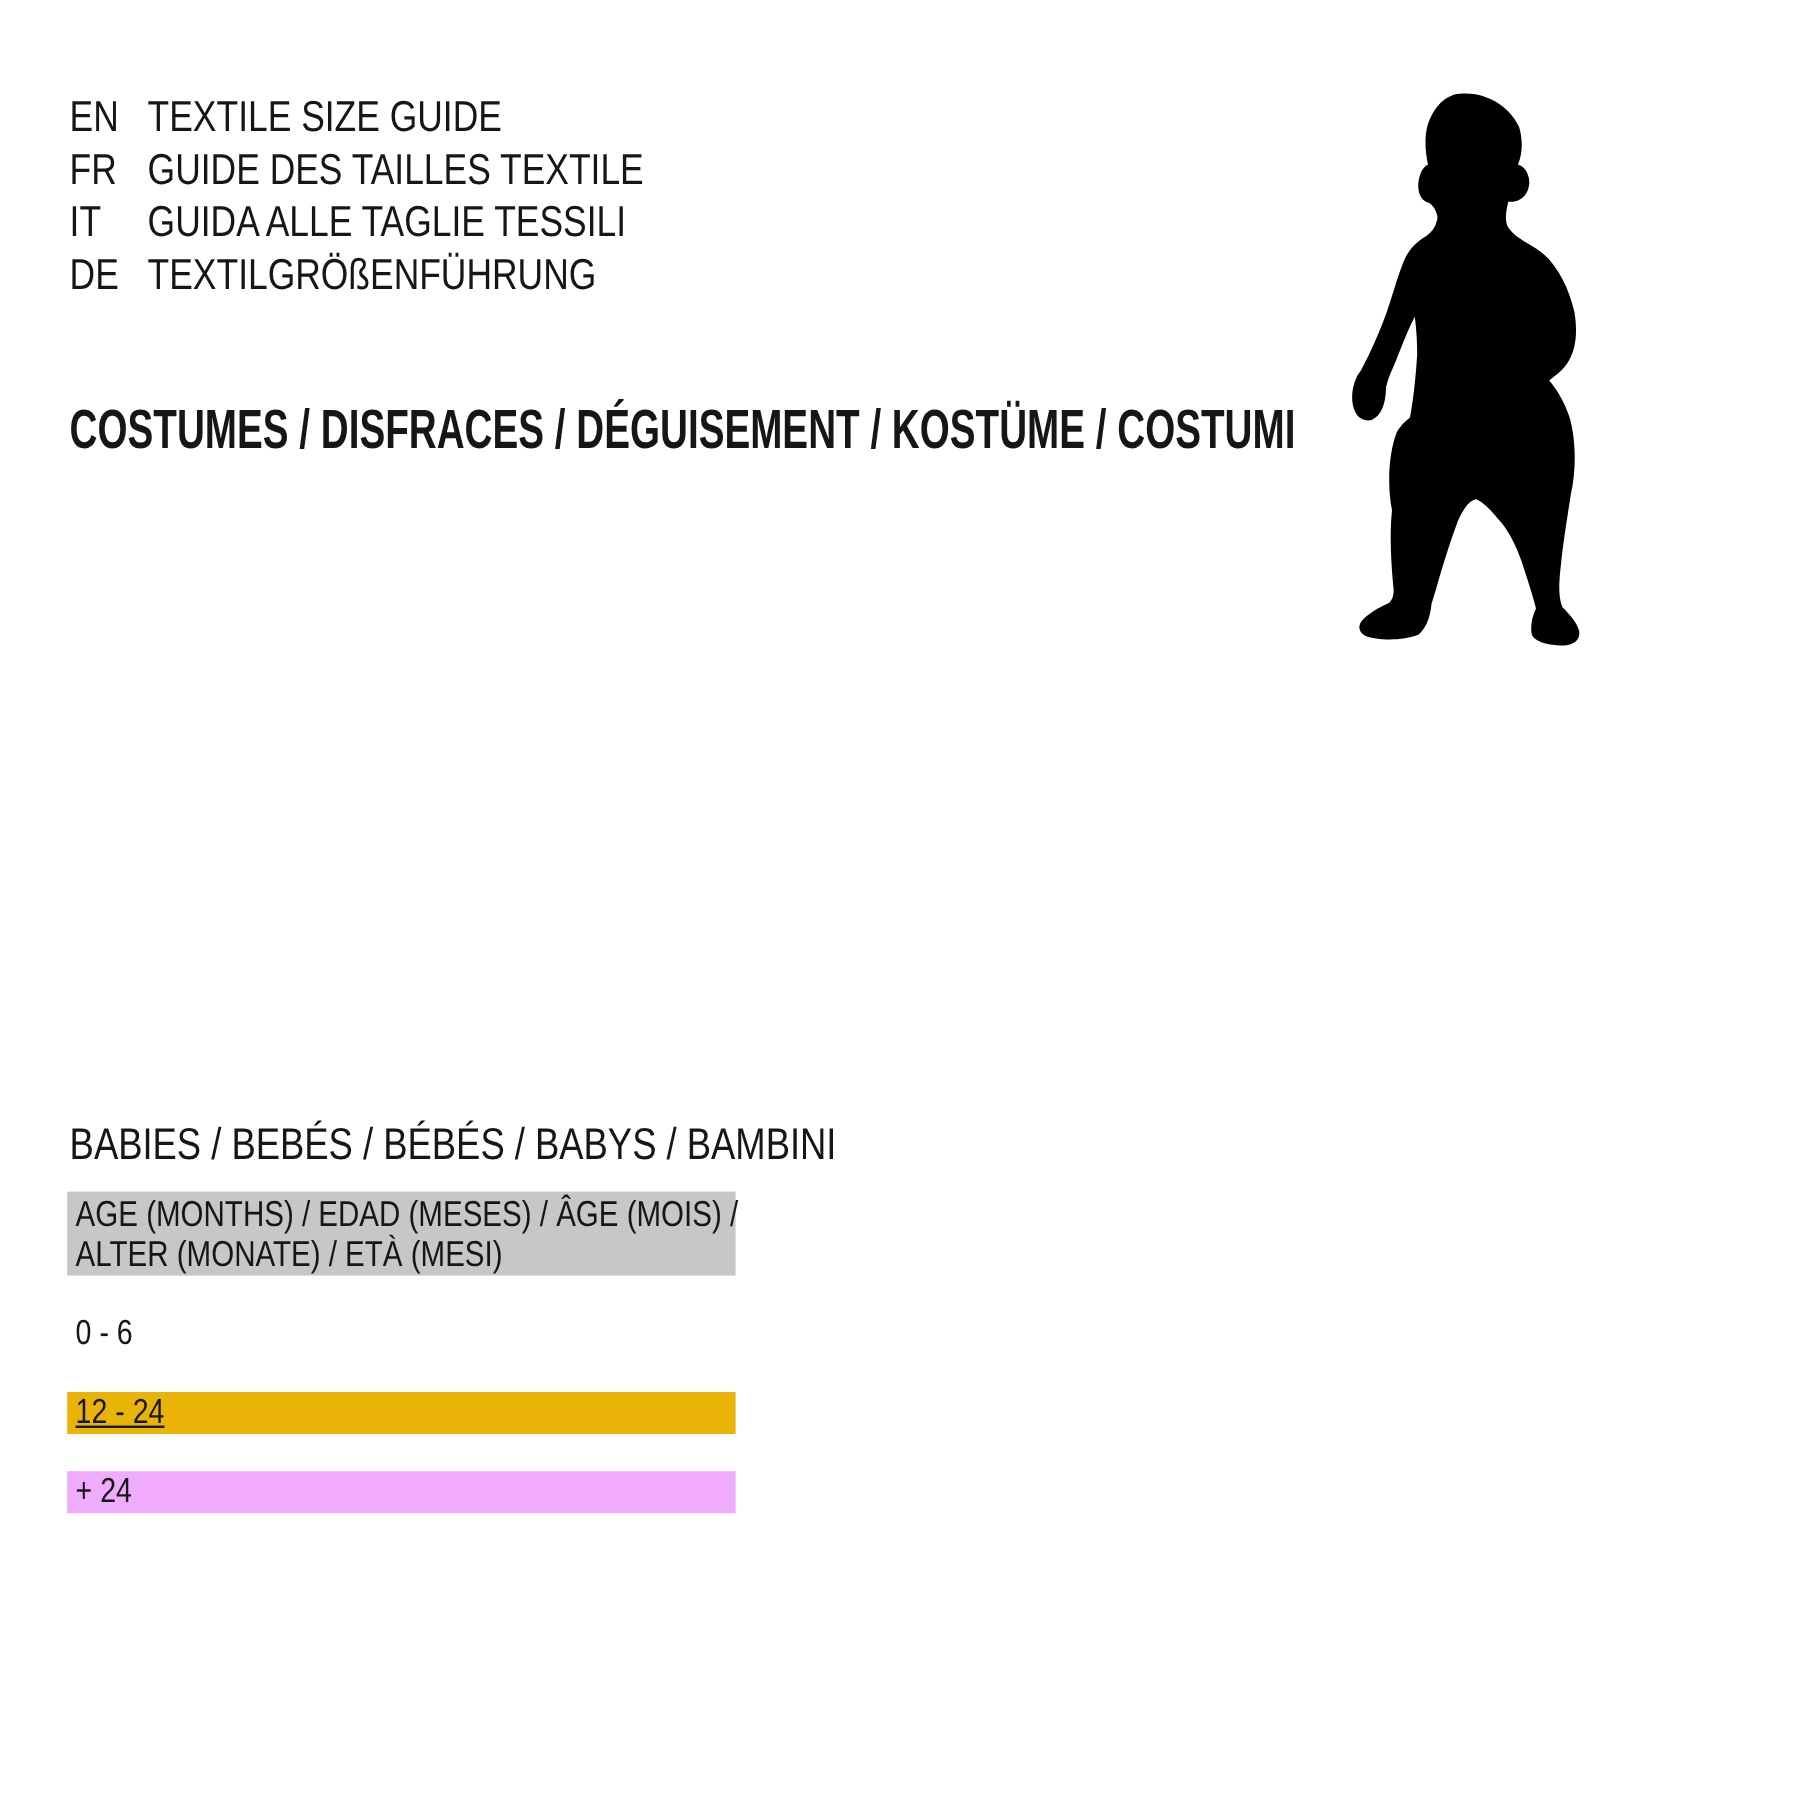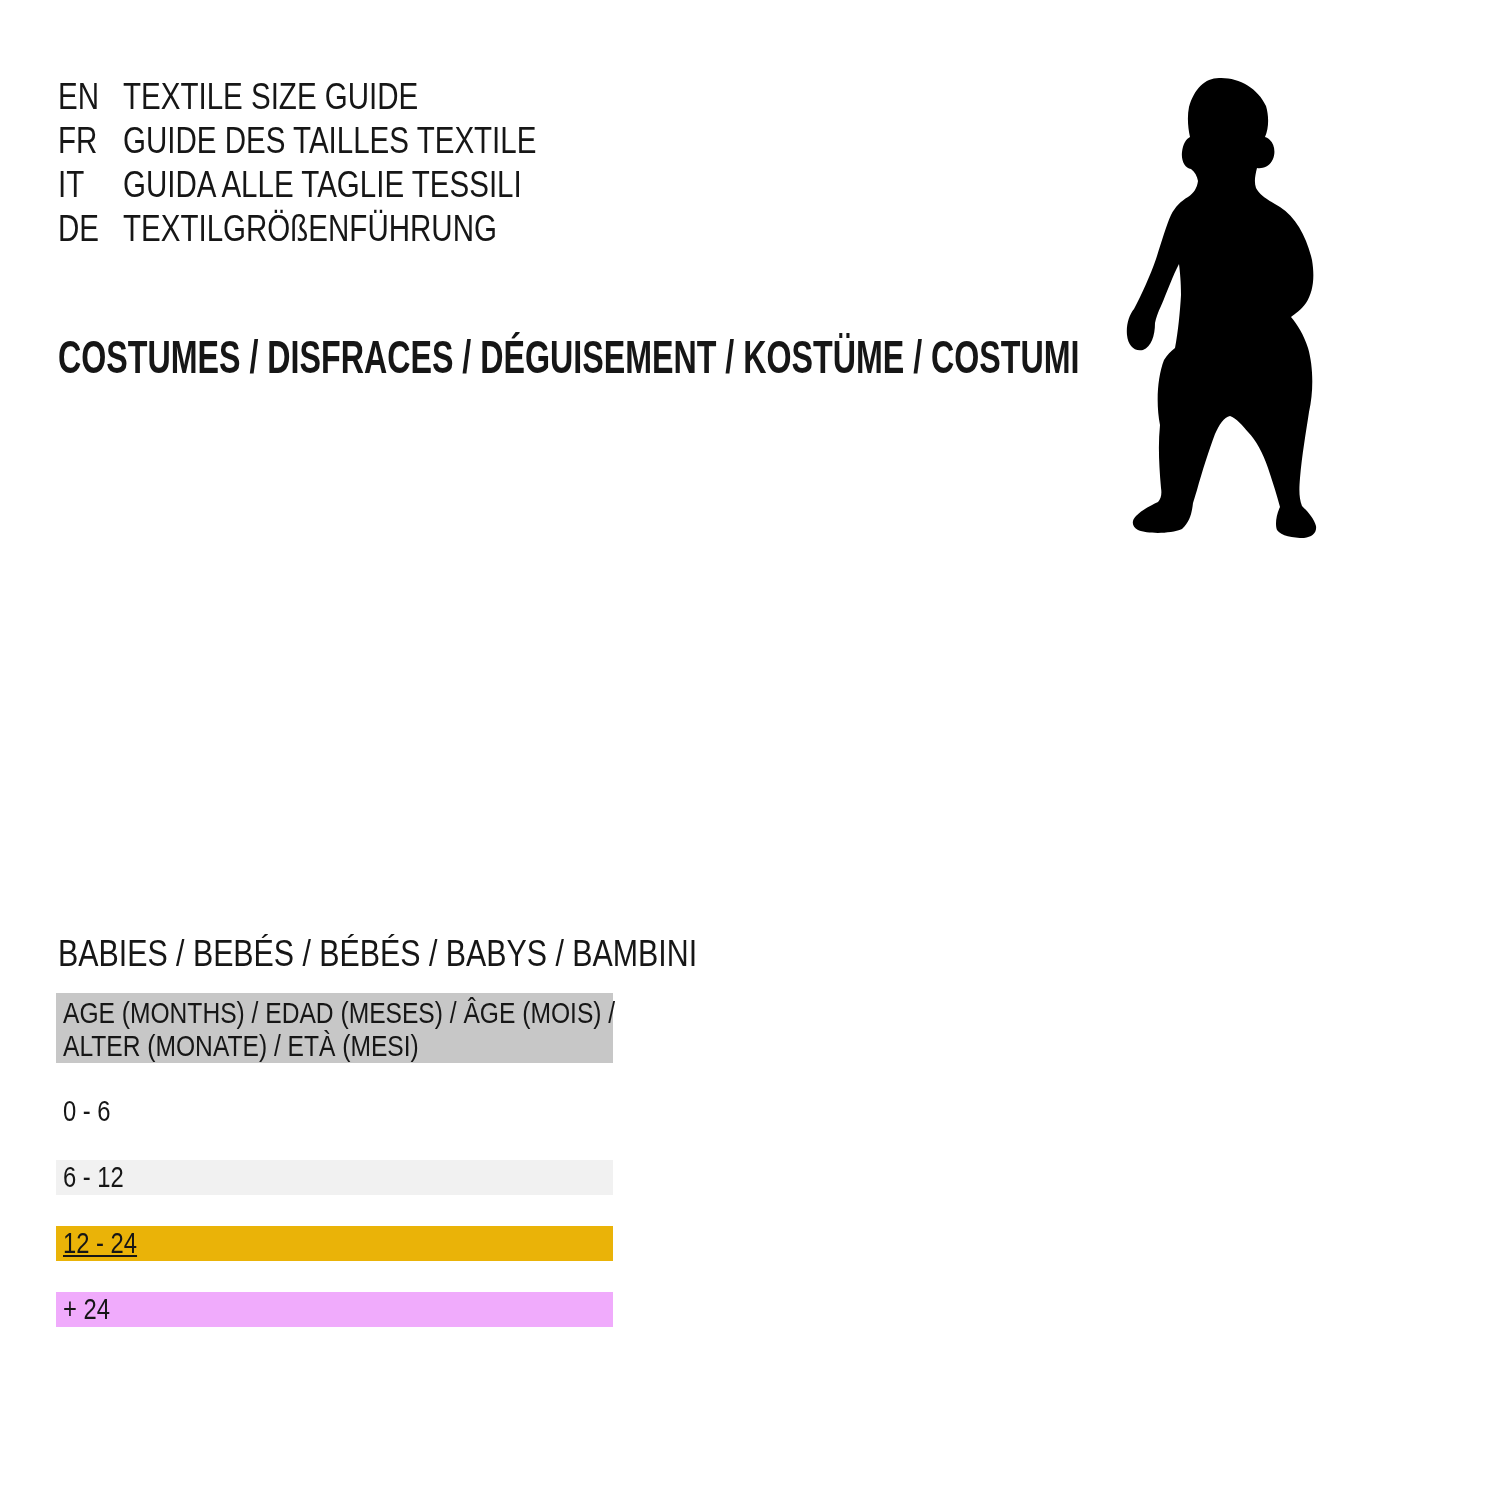--- a/index.html
+++ b/index.html
@@ -120,22 +120,19 @@
 </div>
 
 <div class="size-table">
   <div class="thead" style="background:#c7c7c7;">
     <span class="cond">AGE (MONTHS) / EDAD (MESES) / ÂGE (MOIS) /</span><br>
     <span class="cond">ALTER (MONATE) / ETÀ (MESI)</span>
   </div>
   <div class="trow" style="background:#ffffff;">
     <span class="cond">0 - 6</span>
   </div>
-  <div class="trow" style="background:#f1f1f1;">
-    <span class="cond">6 - 12</span>
-  </div>
   <div class="trow" style="background:#eab308;text-decoration:underline;">
     <span class="cond">12 - 24</span>
   </div>
   <div class="trow" style="background:#f0abfc;">
     <span class="cond">+ 24</span>
   </div>
 </div>
 
 </body></html>

